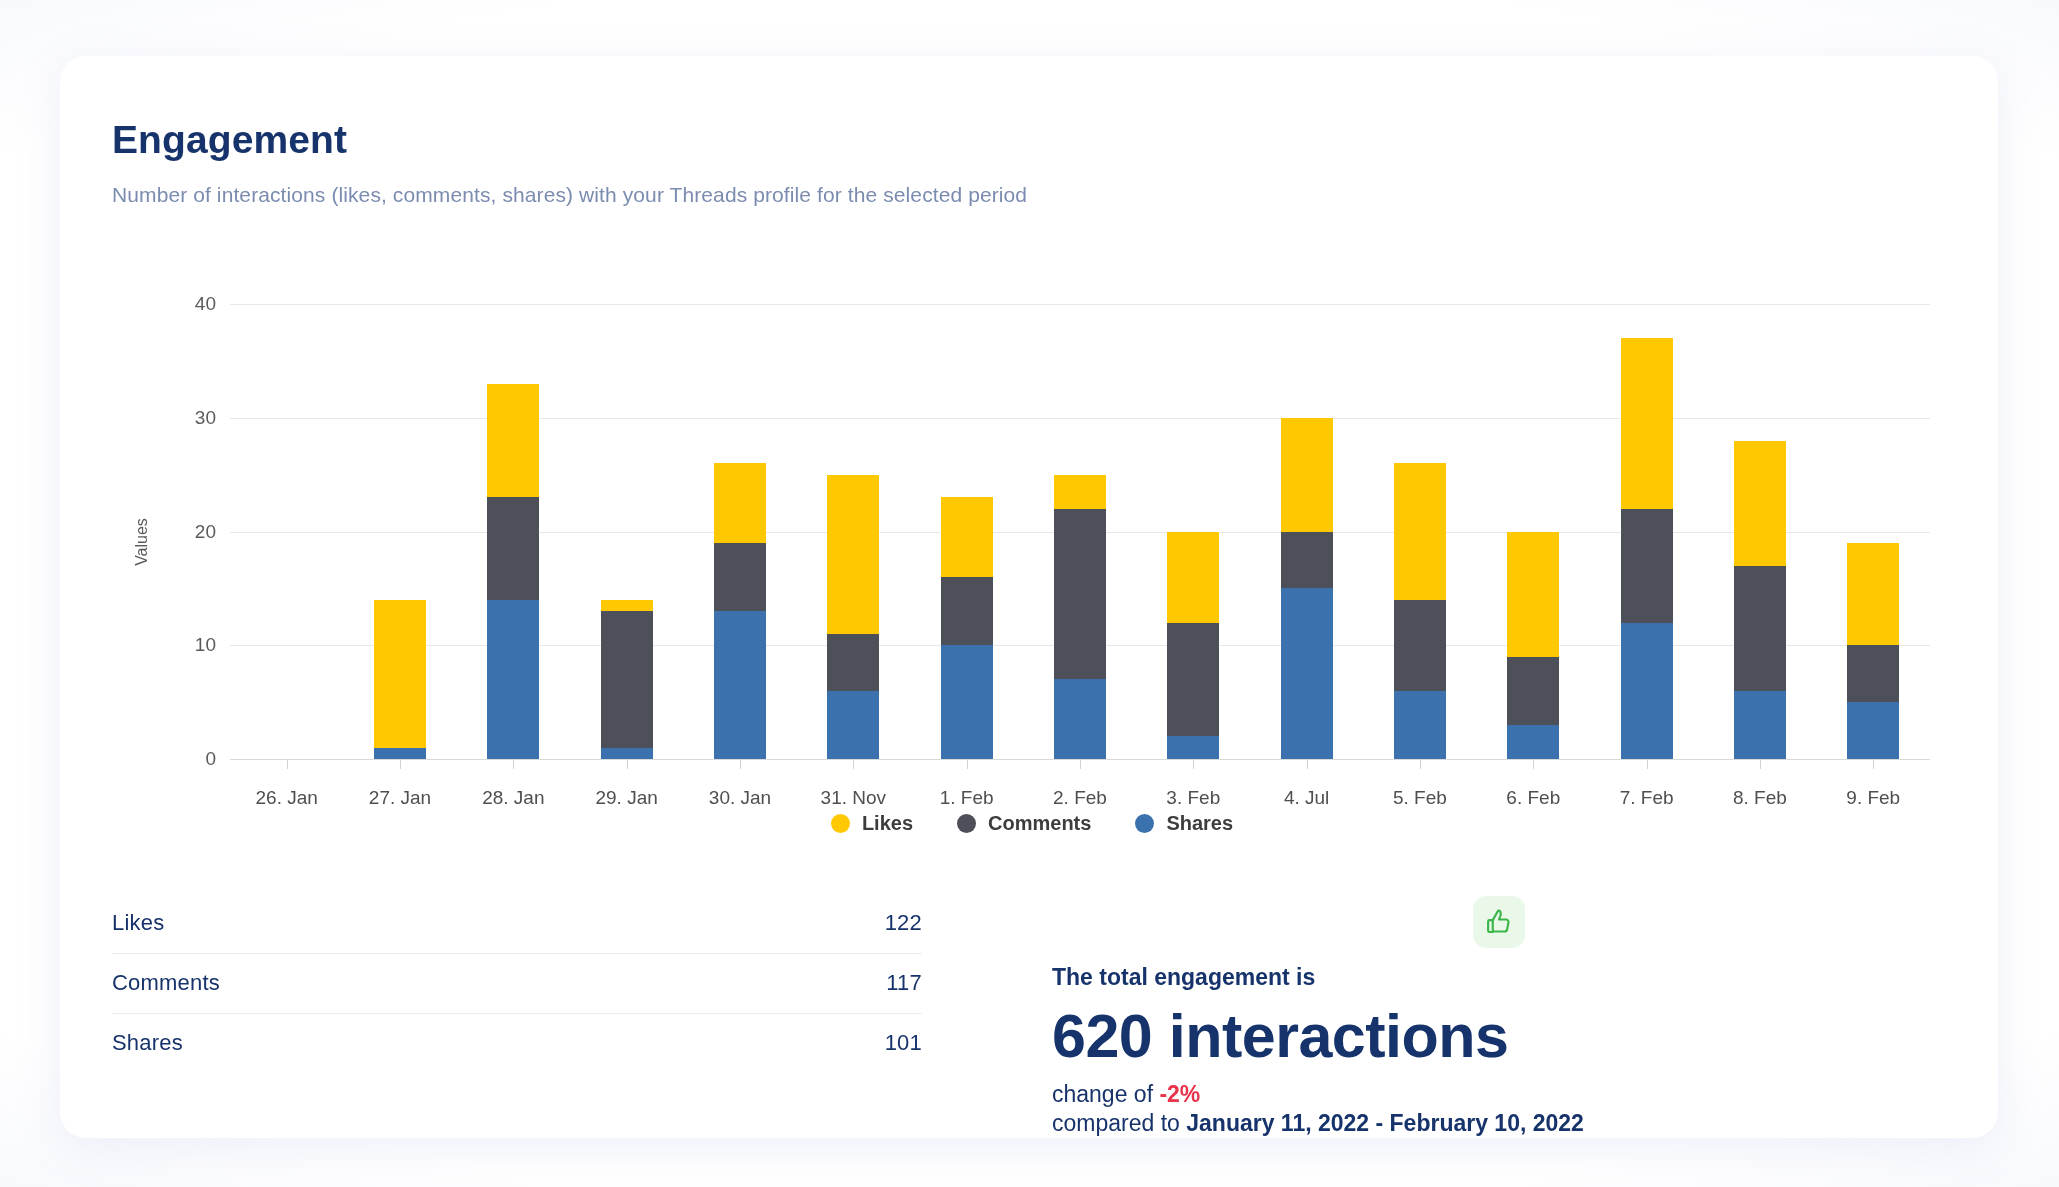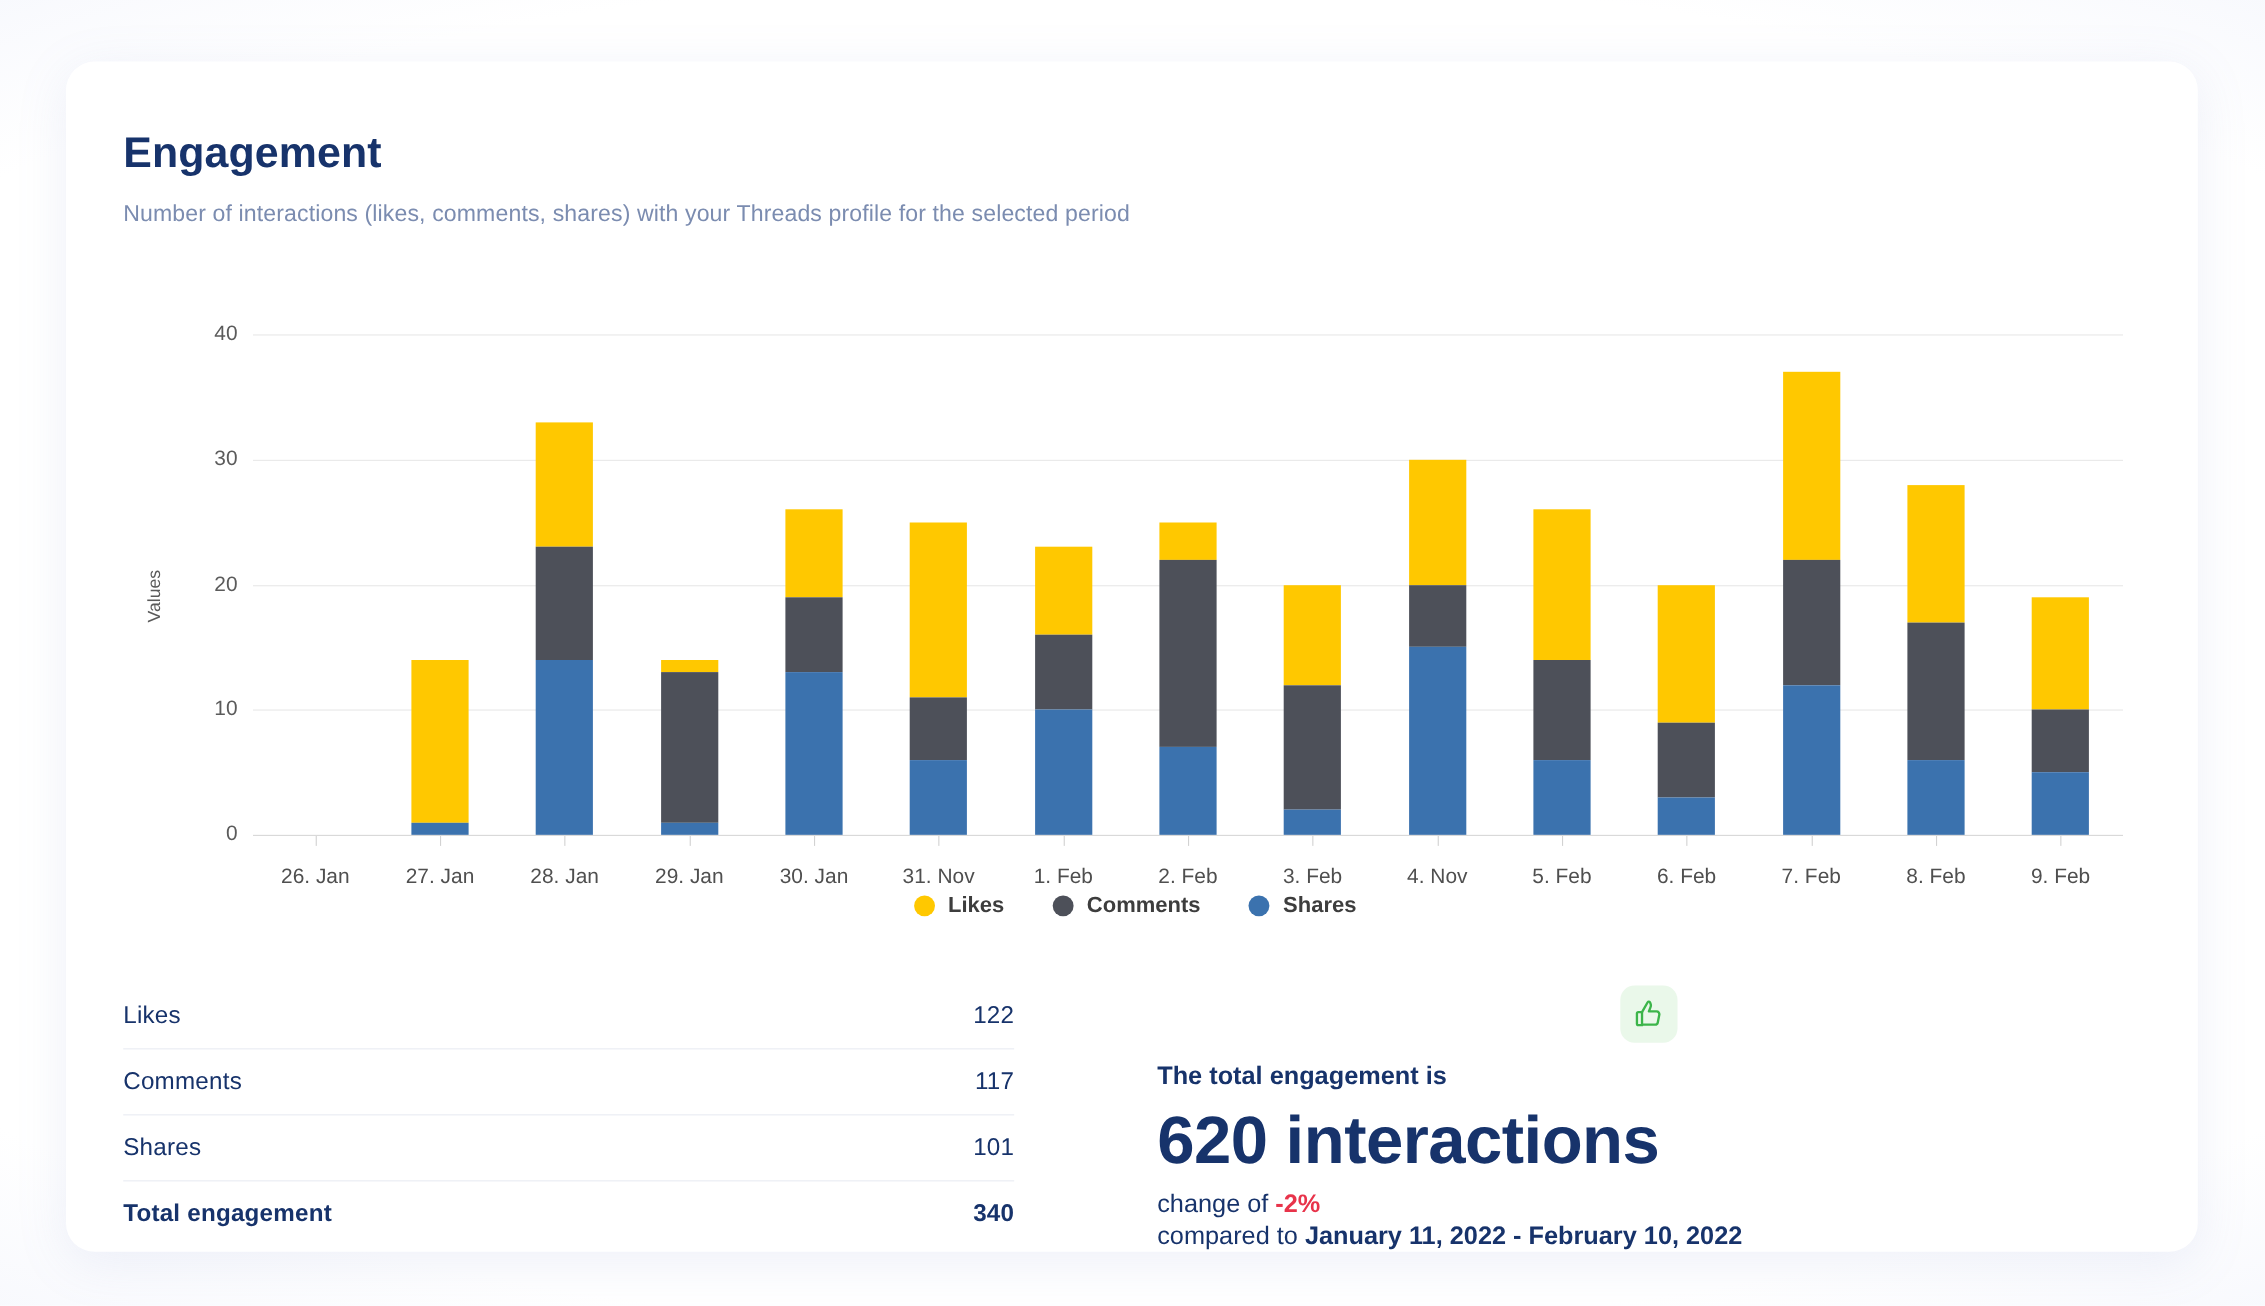--- a/index.html
+++ b/index.html
@@ -440,21 +440,21 @@
         <div class="xtick-cell">
           <div class="xtick-mark"></div>
           <div class="xtick-label">2. Feb</div>
         </div>
         <div class="xtick-cell">
           <div class="xtick-mark"></div>
           <div class="xtick-label">3. Feb</div>
         </div>
         <div class="xtick-cell">
           <div class="xtick-mark"></div>
-          <div class="xtick-label">4. Nov</div>
+          <div class="xtick-label">4. Jul</div>
         </div>
         <div class="xtick-cell">
           <div class="xtick-mark"></div>
           <div class="xtick-label">5. Feb</div>
         </div>
         <div class="xtick-cell">
           <div class="xtick-mark"></div>
           <div class="xtick-label">6. Feb</div>
         </div>
         <div class="xtick-cell">
@@ -494,24 +494,20 @@
           <div class="srow-label">Likes</div>
           <div class="srow-value">122</div>
         </div>
         <div class="srow">
           <div class="srow-label">Comments</div>
           <div class="srow-value">117</div>
         </div>
         <div class="srow">
           <div class="srow-label">Shares</div>
           <div class="srow-value">101</div>
-        </div>
-        <div class="srow total">
-          <div class="srow-label">Total engagement</div>
-          <div class="srow-value">340</div>
         </div>
       </div>
 
     <div class="highlight">
       <div class="thumb-badge">
         <svg width="30" height="30" viewBox="0 0 24 24" fill="none" stroke="#3cb54a" stroke-width="1.7" stroke-linecap="round" stroke-linejoin="round">
           <path d="M7 10.5v9.5H4.3a1 1 0 0 1-1-1v-7.5a1 1 0 0 1 1-1H7z"></path>
           <path d="M7 10.5l4.1-7.2a1 1 0 0 1 1.8.2l.4 1.2a3 3 0 0 1-.1 2.1L12 10h5.6a2 2 0 0 1 1.96 2.4l-1.1 5.6a2 2 0 0 1-1.96 1.6H7"></path>
         </svg>
       </div>

